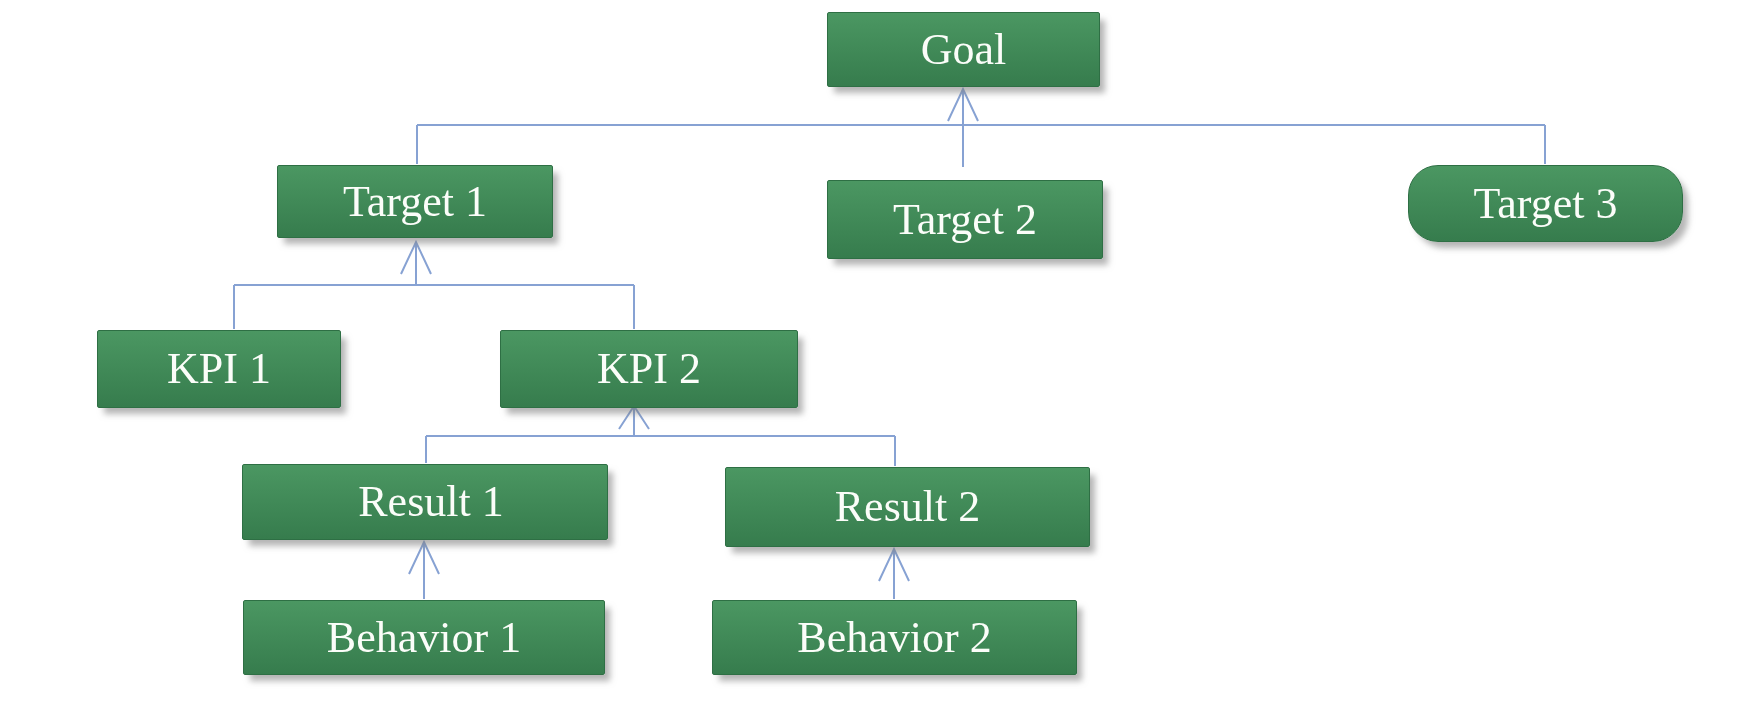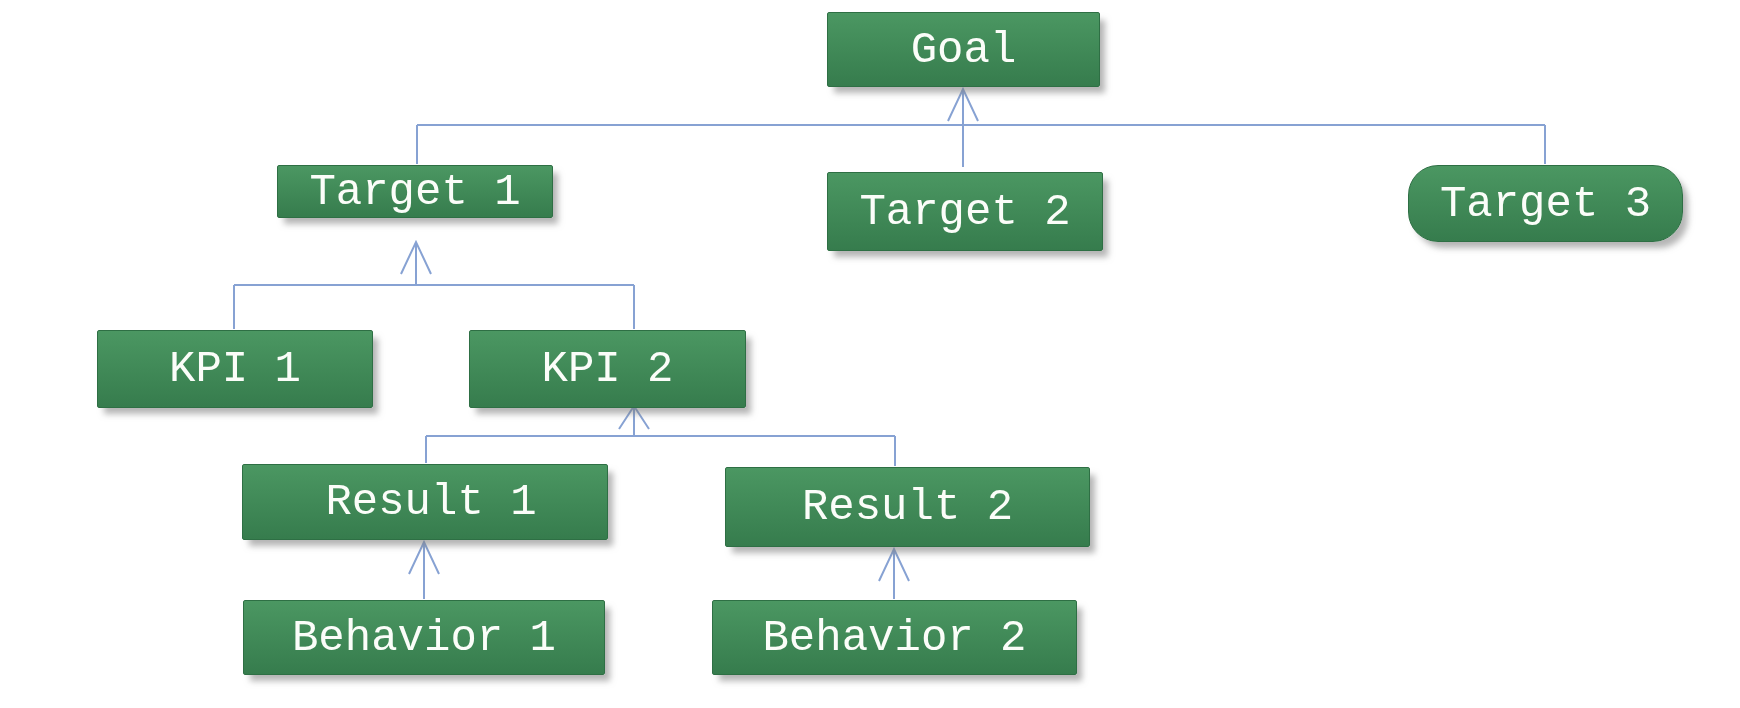--- a/index.html
+++ b/index.html
@@ -6,21 +6,21 @@
     margin: 0;
     padding: 0;
     background: #ffffff;
   }
   .canvas {
     position: relative;
     width: 1740px;
     height: 708px;
     background: var(--background-color, #ffffff);
     overflow: hidden;
-    font-family: Liberation Mono, monospace;
+    font-family: Liberation Serif, serif;
   }
   .connectors {
     position: absolute;
     left: 0;
     top: 0;
     width: 1740px;
     height: 708px;
     pointer-events: none;
   }
   .connectors path {
@@ -72,33 +72,33 @@
     </g>
     <g>
       <path d="M894 599 V550"></path>
       <path d="M879 581 L894 549 L909 581"></path>
     </g>
   </svg>
 
   <div class="node" style="left:827px; top:12px;  width:273px; height:75px;">
       <span>Goal</span>
     </div>
-  <div class="node" style="left:277px; top:165px; width:276px; height:53px;">
+  <div class="node" style="left:277px; top:165px; width:276px; height:73px;">
       <span>Target 1</span>
     </div>
-  <div class="node" style="left:827px; top:172px; width:276px; height:79px;">
+  <div class="node" style="left:827px; top:180px; width:276px; height:79px;">
       <span>Target 2</span>
     </div>
   <div class="node" style="left:1408px;top:165px; width:275px; height:77px;border-radius:30px;">
       <span>Target 3</span>
     </div>
-  <div class="node" style="left:97px;  top:330px; width:276px; height:78px;">
+  <div class="node" style="left:97px;  top:330px; width:244px; height:78px;">
       <span>KPI 1</span>
     </div>
-  <div class="node" style="left:469px; top:330px; width:277px; height:78px;">
+  <div class="node" style="left:500px; top:330px; width:298px; height:78px;">
       <span>KPI 2</span>
     </div>
   <div class="node" style="left:242px; top:464px; width:366px; height:76px;padding-left:12px;">
       <span>Result 1</span>
     </div>
   <div class="node" style="left:712px; top:467px; width:365px; height:80px;margin-left:13px;">
       <span>Result 2</span>
     </div>
   <div class="node" style="left:243px; top:600px; width:362px; height:75px;text-align:center;">
       <span>Behavior 1</span>

